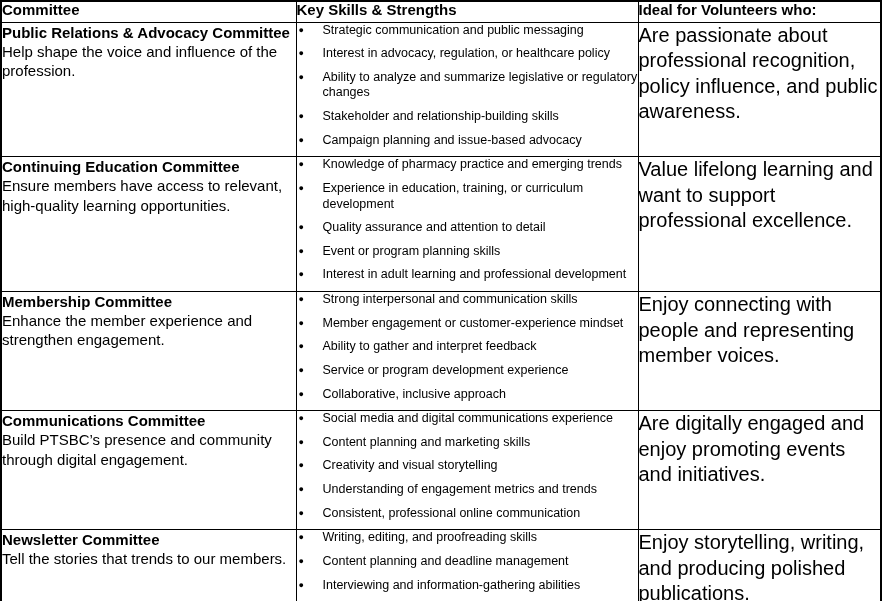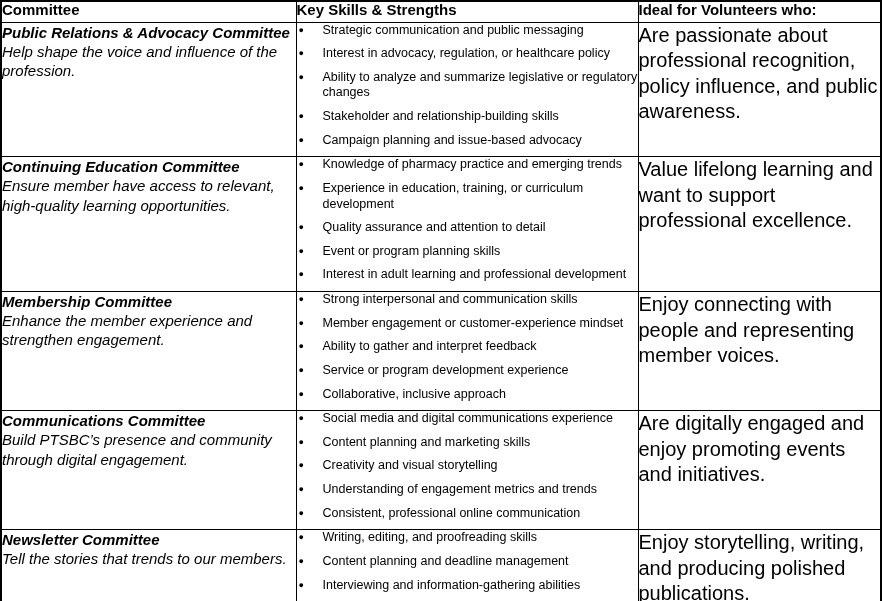--- a/index.html
+++ b/index.html
@@ -45,21 +45,20 @@
     font-size: 15px;
     font-weight: 700;
     text-align: left;
     vertical-align: middle;
     padding: 1px 4px 2px 7px;
     line-height: 1.1;
     white-space: nowrap;
   }
   td.committee-cell {
     padding: 3px 8px 2px 7px;
-    font-style: italic;
   }
   .committee-name {
     font-size: 15px;
     font-weight: 700;
     line-height: 1.28;
   }
   .committee-desc {
     font-size: 15px;
     font-weight: 400;
     line-height: 1.28;
@@ -122,21 +121,21 @@
           <li><span class="bullet">●</span><span>Stakeholder and relationship-building skills</span></li>
           <li><span class="bullet">●</span><span>Campaign planning and issue-based advocacy</span></li>
         </ul>
       </td>
       <td class="ideal-cell">Are passionate about professional recognition, policy influence, and public awareness.</td>
     </tr>
 
     <tr class="r-row-2">
       <td class="committee-cell">
         <div class="committee-name">Continuing Education Committee</div>
-        <div class="committee-desc">Ensure member have access to relevant, high-quality learning opportunities.</div>
+        <div class="committee-desc">Ensure members have access to relevant, high-quality learning opportunities.</div>
       </td>
       <td class="skills-cell">
         <ul class="skills-list">
           <li><span class="bullet">●</span><span>Knowledge of pharmacy practice and emerging trends</span></li>
           <li><span class="bullet">●</span><span>Experience in education, training, or curriculum development</span></li>
           <li><span class="bullet">●</span><span>Quality assurance and attention to detail</span></li>
           <li><span class="bullet">●</span><span>Event or program planning skills</span></li>
           <li><span class="bullet">●</span><span>Interest in adult learning and professional development</span></li>
         </ul>
       </td>

